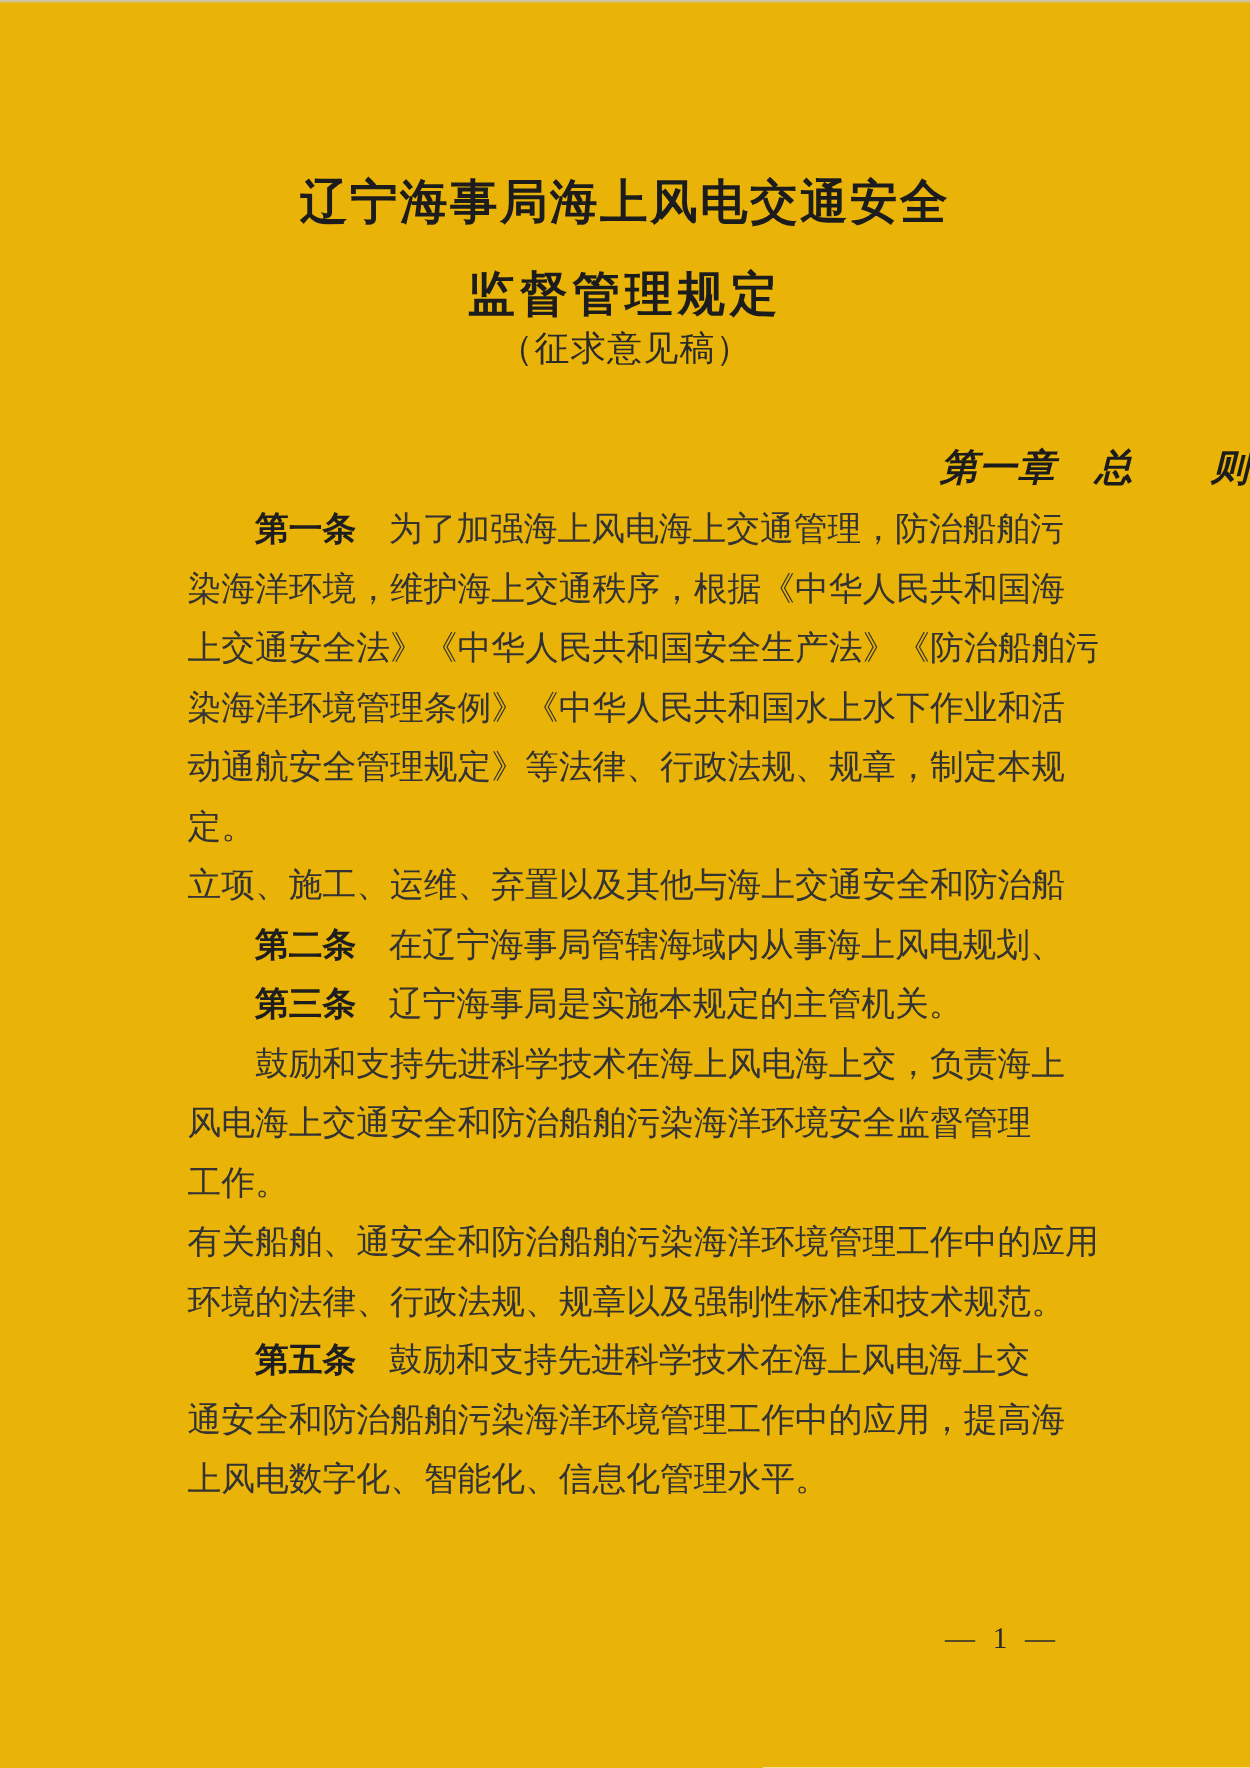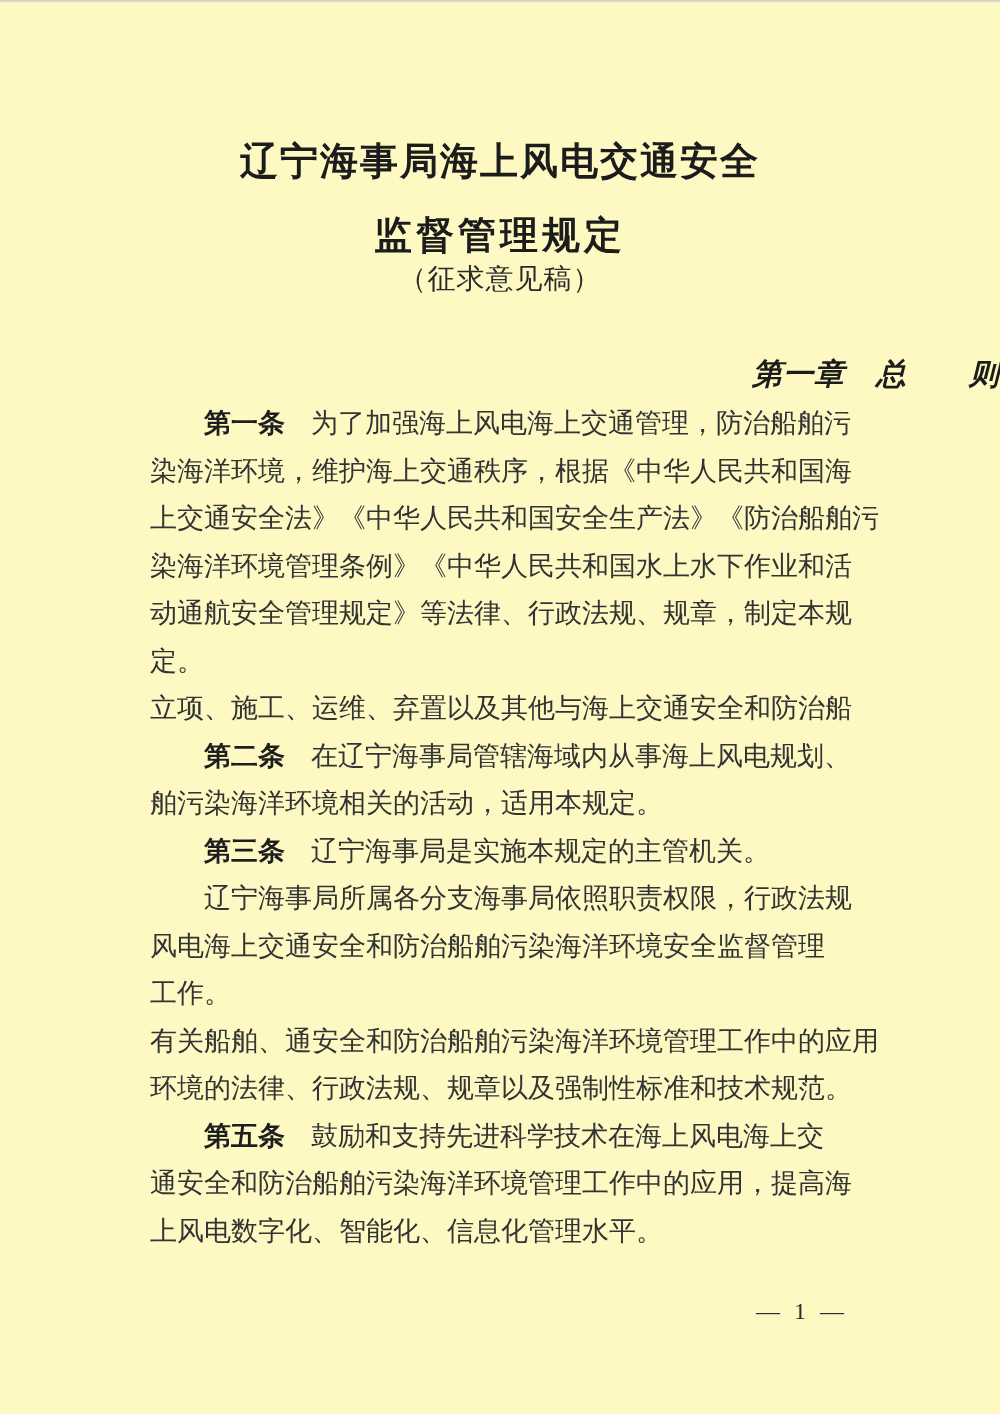--- a/index.html
+++ b/index.html
@@ -5,21 +5,21 @@
   html, body {
     margin: 0;
     padding: 0;
     background: #ffffff;
   }
   .page {
     position: relative;
     width: 1000px;
     height: 1414px;
     margin: 0 auto;
-    background: #fef9c3;
+    background: #eab308;
     overflow: hidden;
     font-family: "Liberation Serif", "DejaVu Serif", serif;
     color: #2f2f2f;
   }
   
   .scan-edge {
     position: absolute;
     top: 0; left: 0; right: 0;
     height: 3px;
     background: linear-gradient(to bottom, #c9c9c9, rgba(255,255,255,0));
@@ -107,23 +107,22 @@
 
   <div class="doc-body">
       <div class="body-line indent"><span class="article-label">第一条</span><span>为了加强海上风电海上交通管理，防治船舶污</span></div>
       <div class="body-line"><span>染海洋环境，维护海上交通秩序，根据《中华人民共和国海</span></div>
       <div class="body-line"><span>上交通安全法》《中华人民共和国安全生产法》《防治船舶污</span></div>
       <div class="body-line"><span>染海洋环境管理条例》《中华人民共和国水上水下作业和活</span></div>
       <div class="body-line"><span>动通航安全管理规定》等法律、行政法规、规章，制定本规</span></div>
       <div class="body-line"><span>定。</span></div>
       <div class="body-line"><span>立项、施工、运维、弃置以及其他与海上交通安全和防治船</span></div>
       <div class="body-line indent"><span class="article-label">第二条</span><span>在辽宁海事局管辖海域内从事海上风电规划、</span></div>
-      <div class="body-line"><span>舶污染海洋环境相关的活动，适用本规定。</span></div>
       <div class="body-line indent"><span class="article-label">第三条</span><span>辽宁海事局是实施本规定的主管机关。</span></div>
-      <div class="body-line indent"><span>辽宁海事局所属各分支海事局依照职责权限，行政法规</span></div>
+      <div class="body-line indent"><span>鼓励和支持先进科学技术在海上风电海上交，负责海上</span></div>
       <div class="body-line"><span>风电海上交通安全和防治船舶污染海洋环境安全监督管理</span></div>
       <div class="body-line"><span>工作。</span></div>
       <div class="body-line"><span>有关船舶、通安全和防治船舶污染海洋环境管理工作中的应用</span></div>
       <div class="body-line"><span>环境的法律、行政法规、规章以及强制性标准和技术规范。</span></div>
       <div class="body-line indent"><span class="article-label">第五条</span><span>鼓励和支持先进科学技术在海上风电海上交</span></div>
       <div class="body-line"><span>通安全和防治船舶污染海洋环境管理工作中的应用，提高海</span></div>
       <div class="body-line"><span>上风电数字化、智能化、信息化管理水平。</span></div>
     </div>
 
   <div class="page-number">— 1 —</div>

